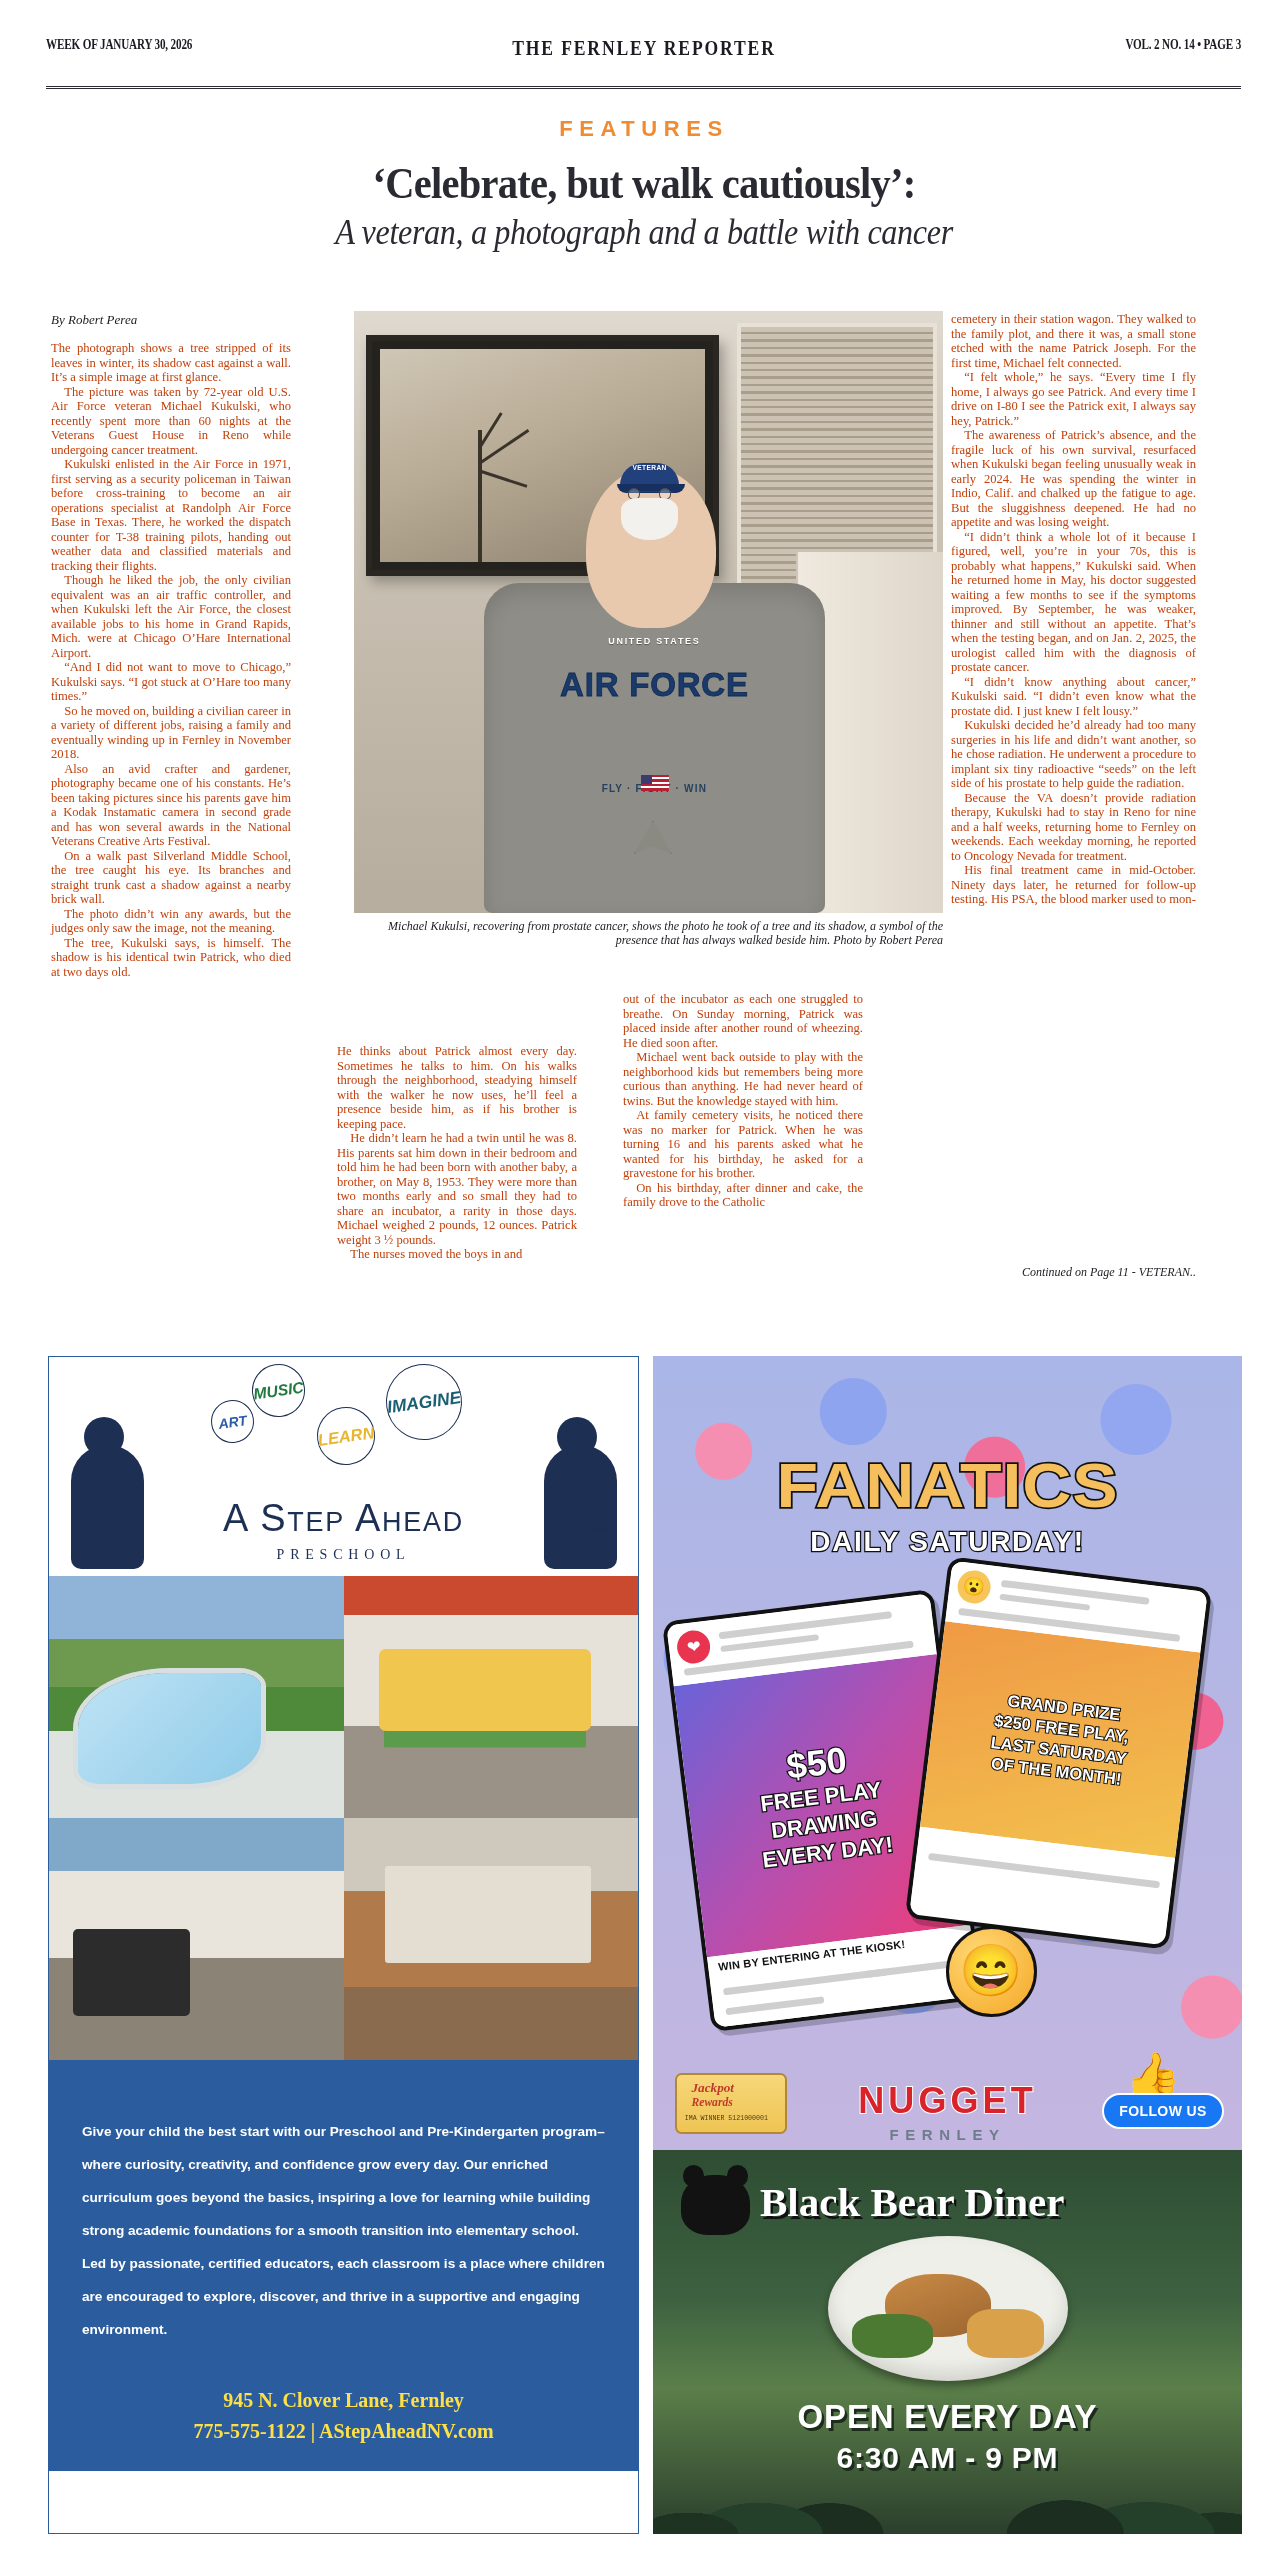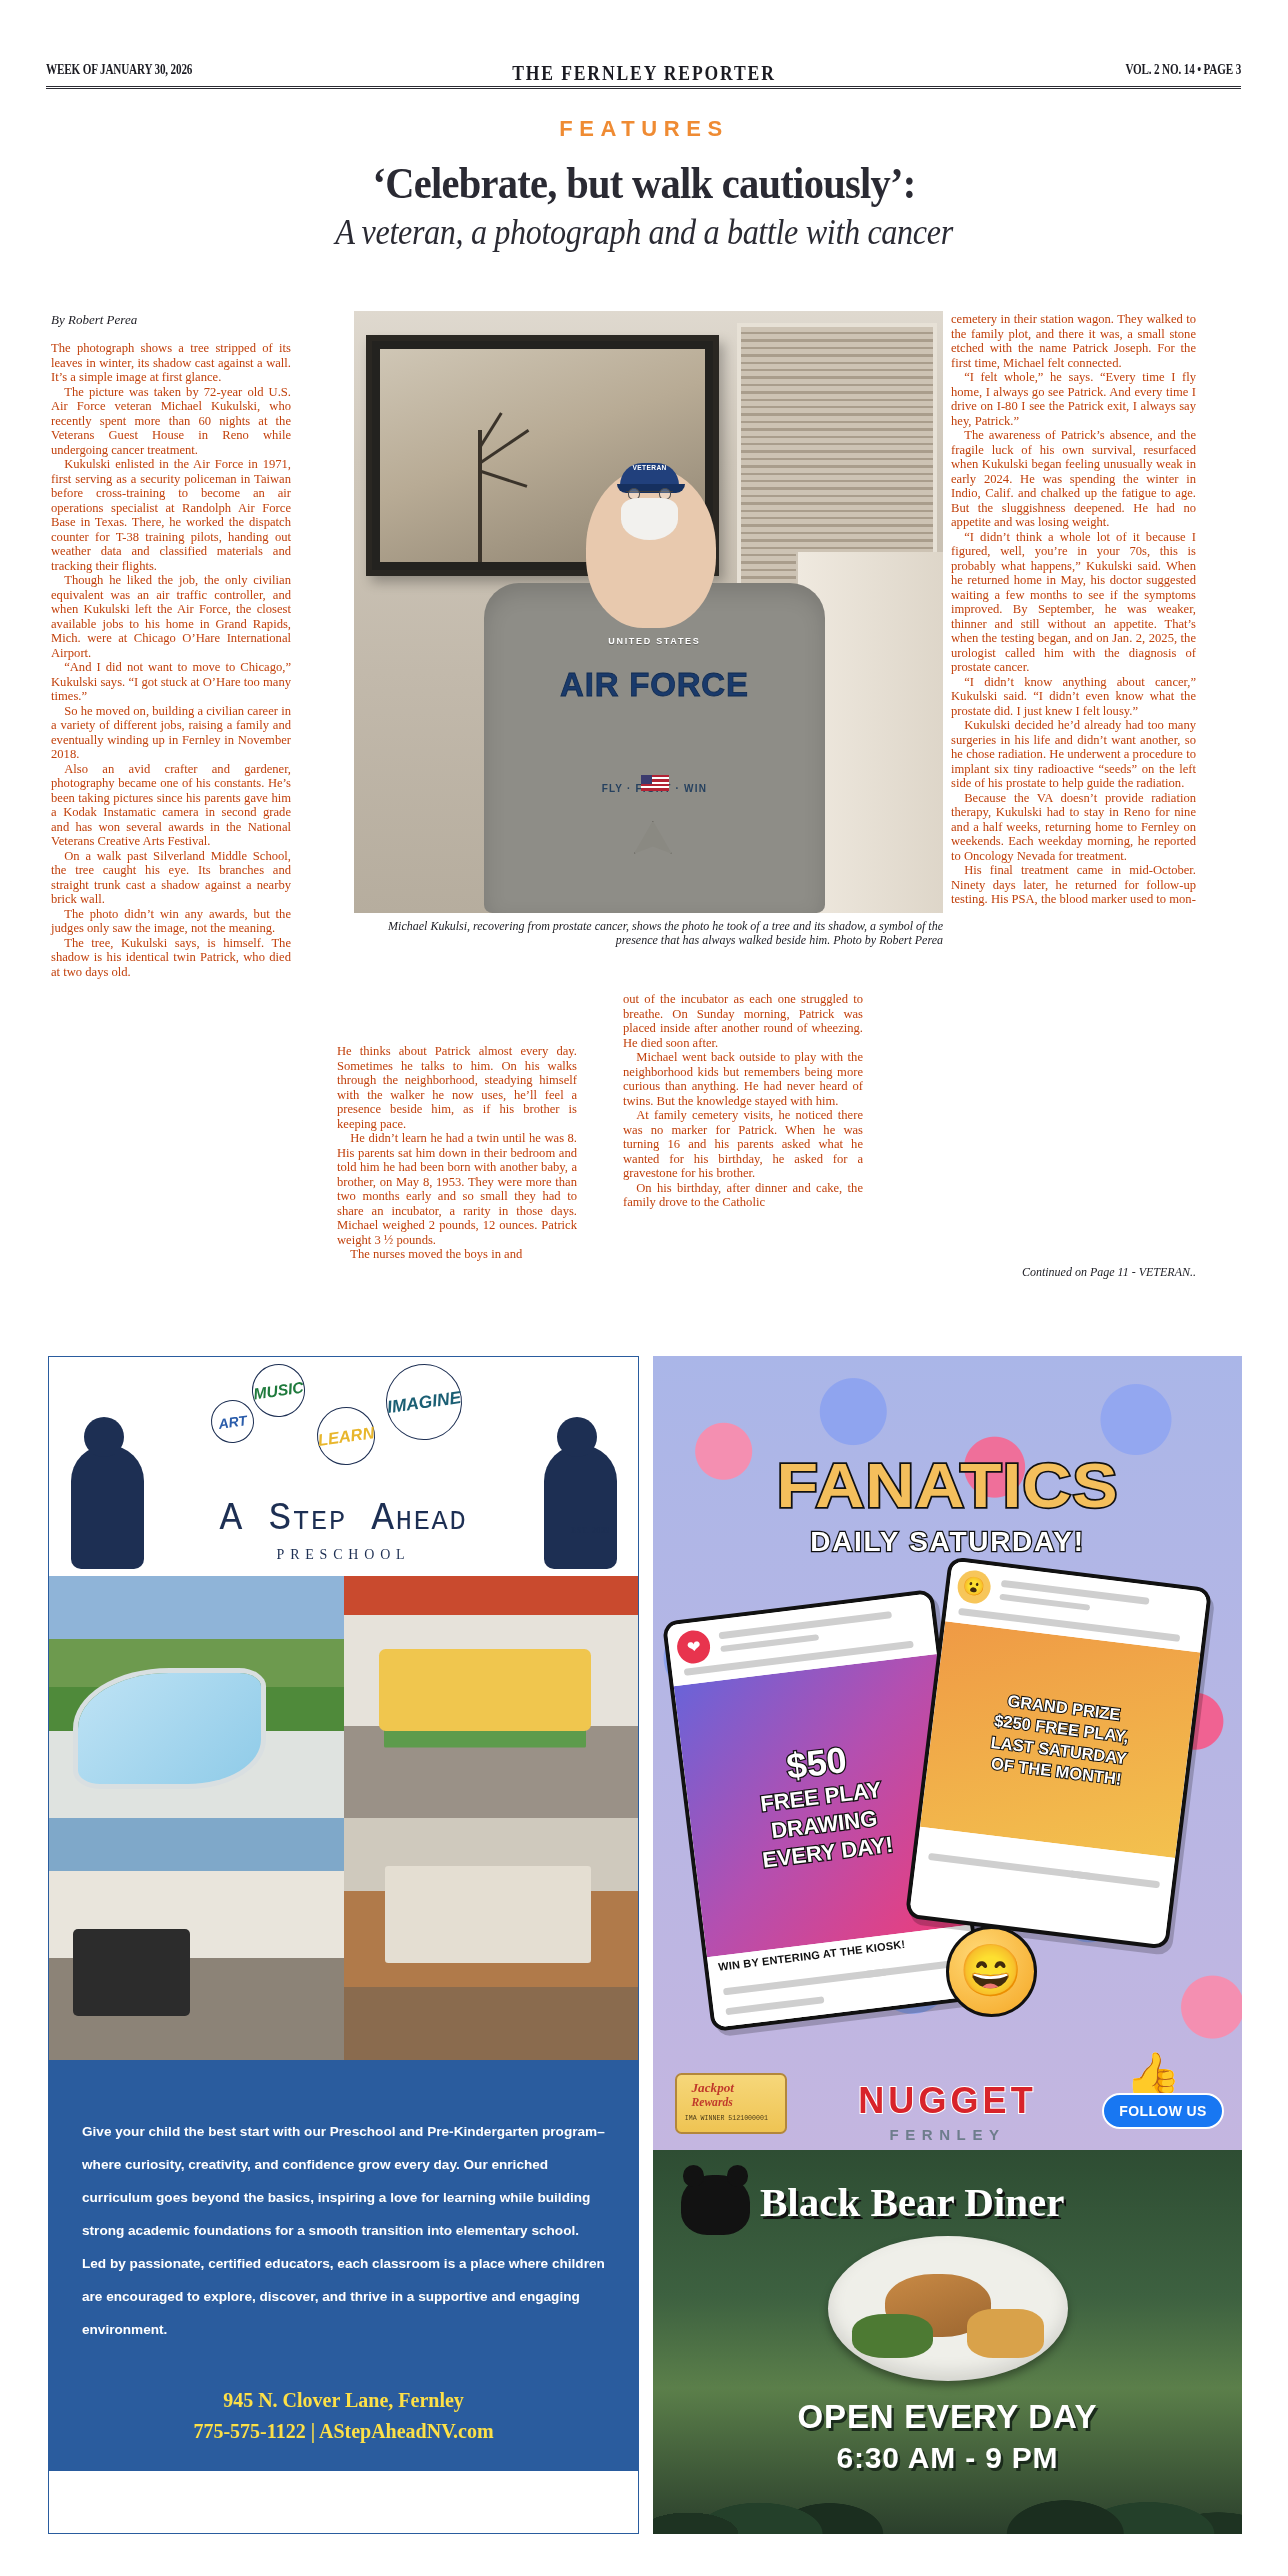--- a/index.html
+++ b/index.html
@@ -8,21 +8,21 @@
     width:1288px; height:2576px;
     background:#ffffff;
     font-family:"Liberation Serif", serif;
     color:#1b1b22;
     overflow:hidden;
     position:relative;
   }
 
   
   .masthead {
-    position:absolute; left:46px; top:62px; width:1195px; height:33px;
+    position:absolute; left:46px; top:37px; width:1195px; height:33px;
     display:flex; align-items:baseline; justify-content:space-between;
   }
   .mh-left, .mh-right {
     font-family:"Liberation Serif", serif;
     font-weight:bold; font-size:13.6px; letter-spacing:-0.2px;
     color:#1b1b22;
     transform:scaleX(0.82); 
   }
   .mh-left { transform-origin:left center; }
   .mh-right { transform-origin:right center; }
@@ -210,21 +210,21 @@
   .asa-kid {
     position:absolute; bottom:6.6px; width:73px; height:124px; background:#1d2f53;
     border-radius:36px 36px 10px 10px;
   }
   .asa-kid:before{
     content:""; position:absolute; left:13.2px; top:-28px; width:40px; height:40px;
     background:#1d2f53; border-radius:50%;
   }
   .asa-title {
     position:absolute; left:0; bottom:36px; width:100%; text-align:center;
-    font-family:Liberation Mono, monospace; font-size:38px; letter-spacing:1.7px;
+    font-family:Liberation Sans, sans-serif; font-size:38px; letter-spacing:1.7px;
     color:#1d2f53; font-variant:small-caps;
   }
   .asa-sub {
     position:absolute; left:0; bottom:13.2px; width:100%; text-align:center;
     font-family:"Liberation Serif", serif; font-size:14px; letter-spacing:5.8px;
     color:#1d2f53;
   }
   .asa-est {
     position:absolute; right:28px; bottom:41px;
     font-family:"Liberation Serif", serif; font-size:7.4px; letter-spacing:0.8px;

